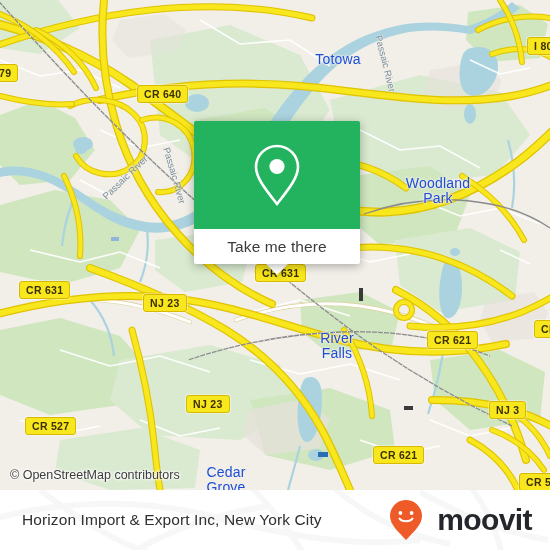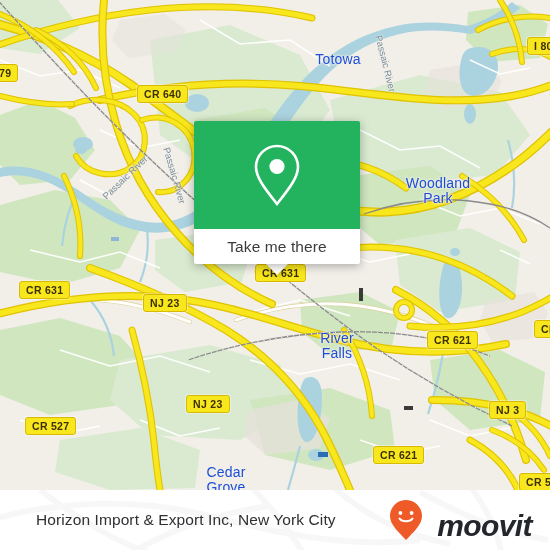--- a/index.html
+++ b/index.html
@@ -118,34 +118,33 @@
     overflow: hidden;
   }
   #footer-watermark {
     position: absolute; left: 0; top: -490px;
     width: 550px; height: 550px;
     opacity: .07;
     pointer-events: none;
   }
   #footer-title {
     position: relative;
-    margin-left: 36px;
+    margin-left: 22px;
     font-size: 15.5px;
     color: #2f3033;
     letter-spacing: .1px;
     white-space: nowrap;
     z-index: 2;
   }
   #brand {
     position: absolute;
     right: 18px; top: 50%;
     transform: translateY(-50%);
-    display: flex; align-items: flex-end; gap: 14px;
+    display: flex; align-items: center; gap: 14px;
     z-index: 2;
-    font-style: italic;
   }
   #brand-wordmark {
     font-size: 30px;
     font-weight: 700;
     color: #23272b;
     letter-spacing: -.6px;
     line-height: 1;
   }
 </style>
 </head>
@@ -365,20 +364,21 @@
     <div class="shield" style="left:143px; top:294px;">NJ 23</div>
     <div class="shield" style="left:255px; top:264px;">CR 631</div>
     <div class="shield" style="left:427px; top:331px;">CR 621</div>
     <div class="shield" style="left:534px; top:320px;">CR 6</div>
     <div class="shield" style="left:186px; top:395px;">NJ 23</div>
     <div class="shield" style="left:489px; top:401px;">NJ 3</div>
     <div class="shield" style="left:25px; top:417px;">CR 527</div>
     <div class="shield" style="left:373px; top:446px;">CR 621</div>
     <div class="shield" style="left:519px; top:473px;">CR 509</div>
 
+    <div id="attribution">© OpenStreetMap contributors</div>
 
     <div id="popup-tail" style="left:277px;"></div>
 
     <div id="popup">
       <div id="popup-head">
         <svg width="54" height="66" viewBox="0 0 54 66" xmlns="http://www.w3.org/2000/svg">
           <path d="M27 4 C15.4 4 6 13.4 6 25 C6 36 16 48 27 62 C38 48 48 36 48 25 C48 13.4 38.6 4 27 4 Z" fill="none" stroke="#ffffff" stroke-width="2.6"></path>
           <circle cx="27" cy="24.5" r="7.6" fill="#ffffff"></circle>
         </svg>
       </div>

